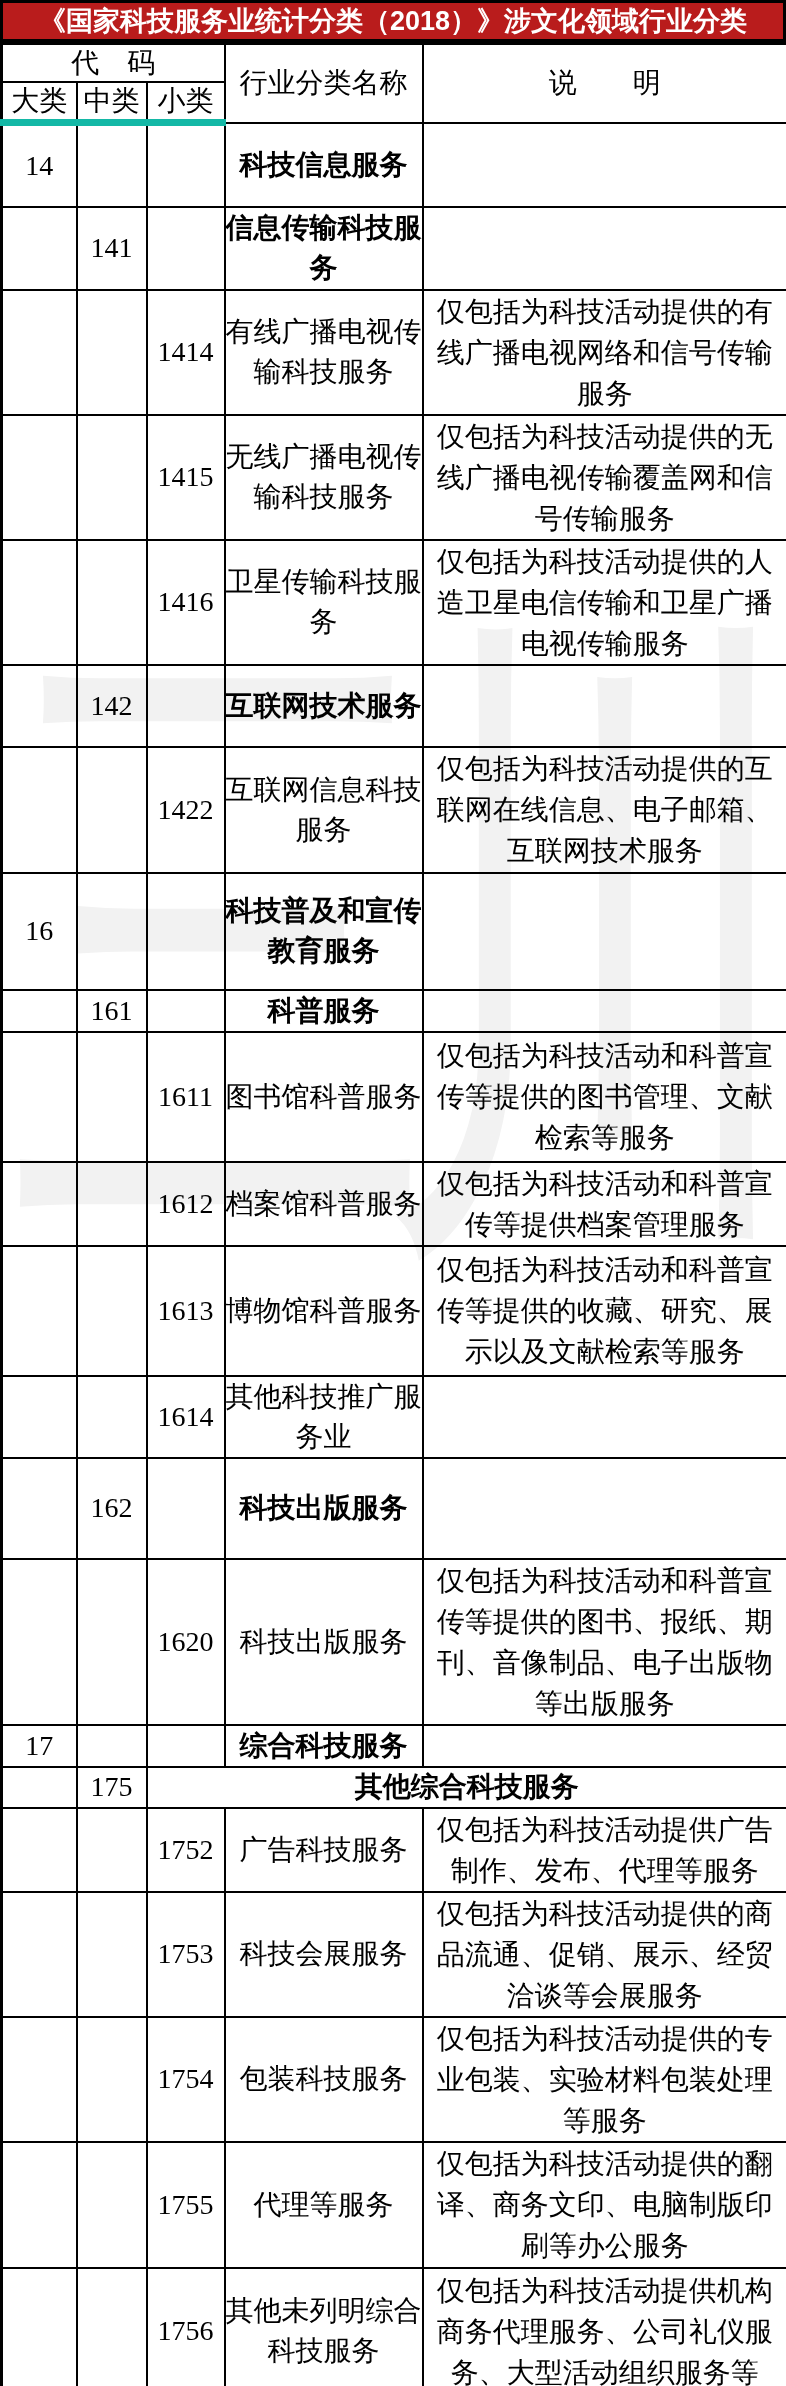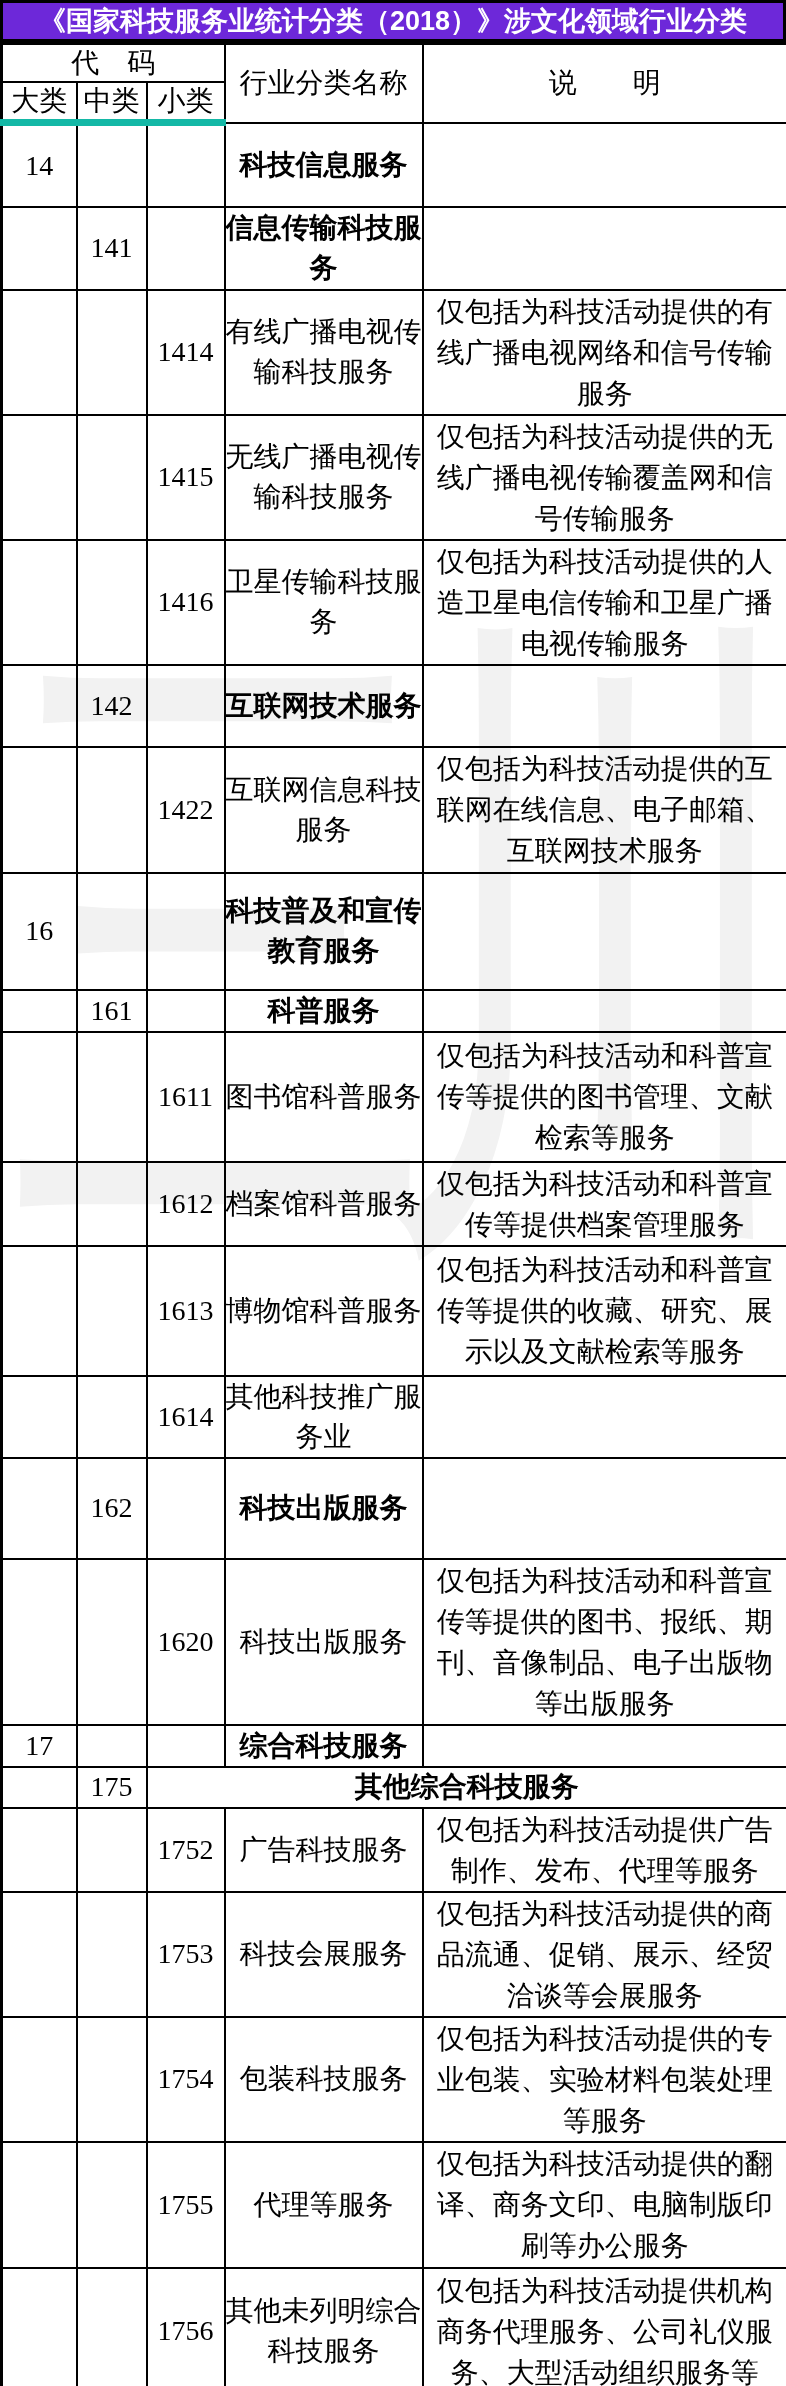--- a/index.html
+++ b/index.html
@@ -26,21 +26,21 @@
     transform: scaleY(1.55);
     transform-origin: top left;
     white-space: nowrap;
     user-select: none;
   }
   .title-bar {
     position: relative;
     z-index: 1;
     box-sizing: border-box;
     height: 42px;
-    background: #6d28d9;
+    background: #b91c1c;
     color: #ffffff;
     border: 3px solid #000000;
     border-bottom: 3px solid #000000;
     font-family: "Liberation Sans", "DejaVu Sans", sans-serif;
     font-weight: bold;
     font-size: 27px;
     line-height: 36px;
     text-align: center;
     white-space: nowrap;
   }

